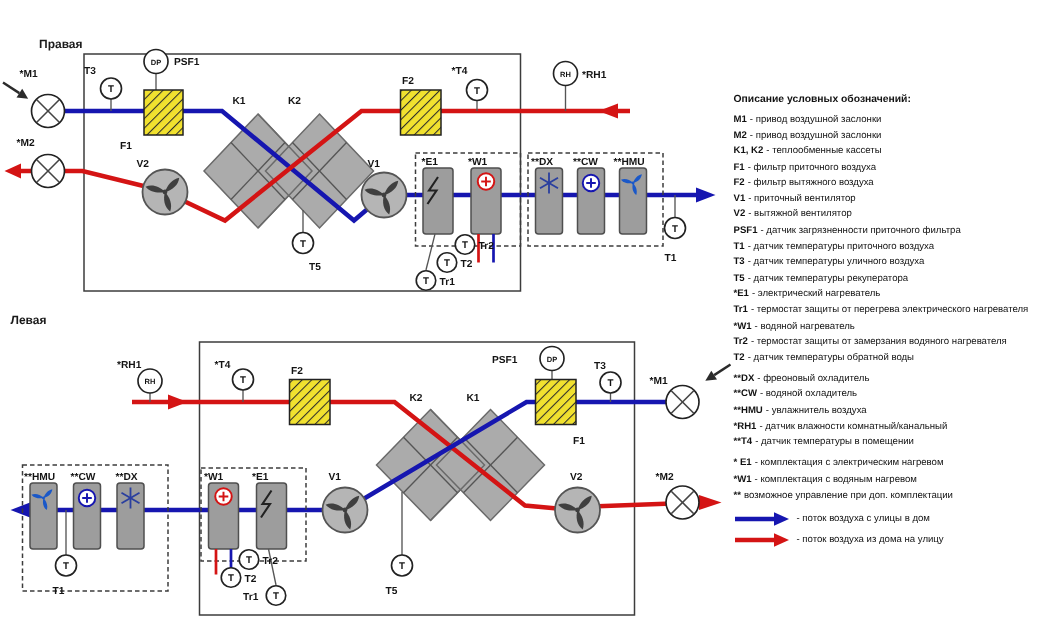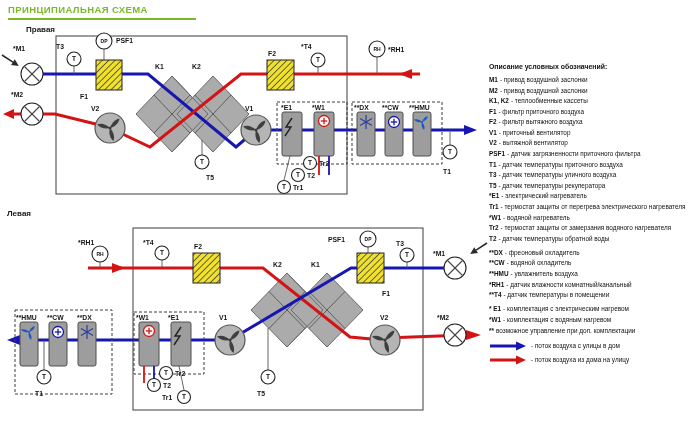--- a/index.html
+++ b/index.html
@@ -28,23 +28,20 @@
   .lkey{font-weight:bold;margin-right:2px;}
   .gap{margin-top:6px;}
   .frow{display:flex;align-items:center;margin-bottom:4px;font-size:6.4px;}
   .frow svg{position:static;margin-right:4px;flex:none;}
 </style>
 </head>
 <body>
 
 <div class="stage">
 
-  <div class="title-wrap">
-    <h1>ПРИНЦИПИАЛЬНАЯ СХЕМА</h1>
-  </div>
 
   <svg id="dR" width="486" height="182" viewBox="0 0 486 182">
     <defs>
       <pattern id="hatchR" width="4.5" height="4.5" patternUnits="userSpaceOnUse" patternTransform="rotate(45)">
         <rect width="4.5" height="4.5" fill="#f1e12f"></rect>
         <line x1="0" y1="0" x2="0" y2="4.5" stroke="#2b2b2b" stroke-width="1.4"></line>
       </pattern>
       <g id="fanR">
         <path d="M0,0 C1.5,-4.5 4.5,-8.5 9.5,-9.5 C9,-4.8 5,-1.2 0,0 Z"></path>
         <path d="M0,0 C1.5,-4.5 4.5,-8.5 9.5,-9.5 C9,-4.8 5,-1.2 0,0 Z" transform="rotate(120)"></path>

